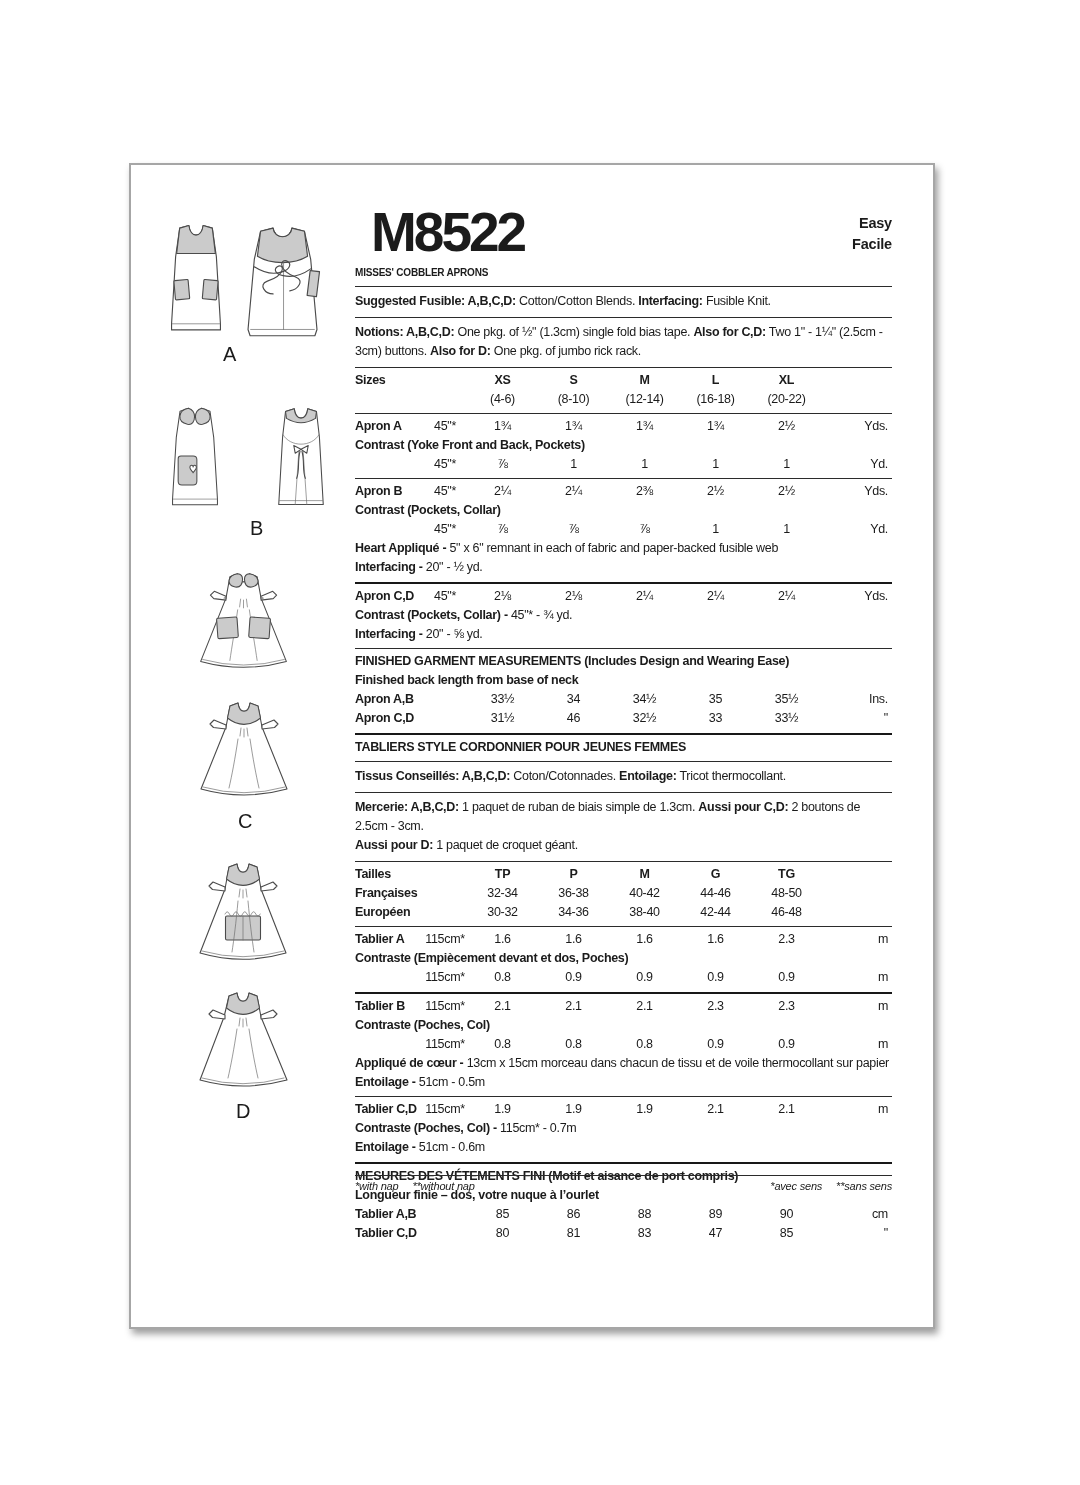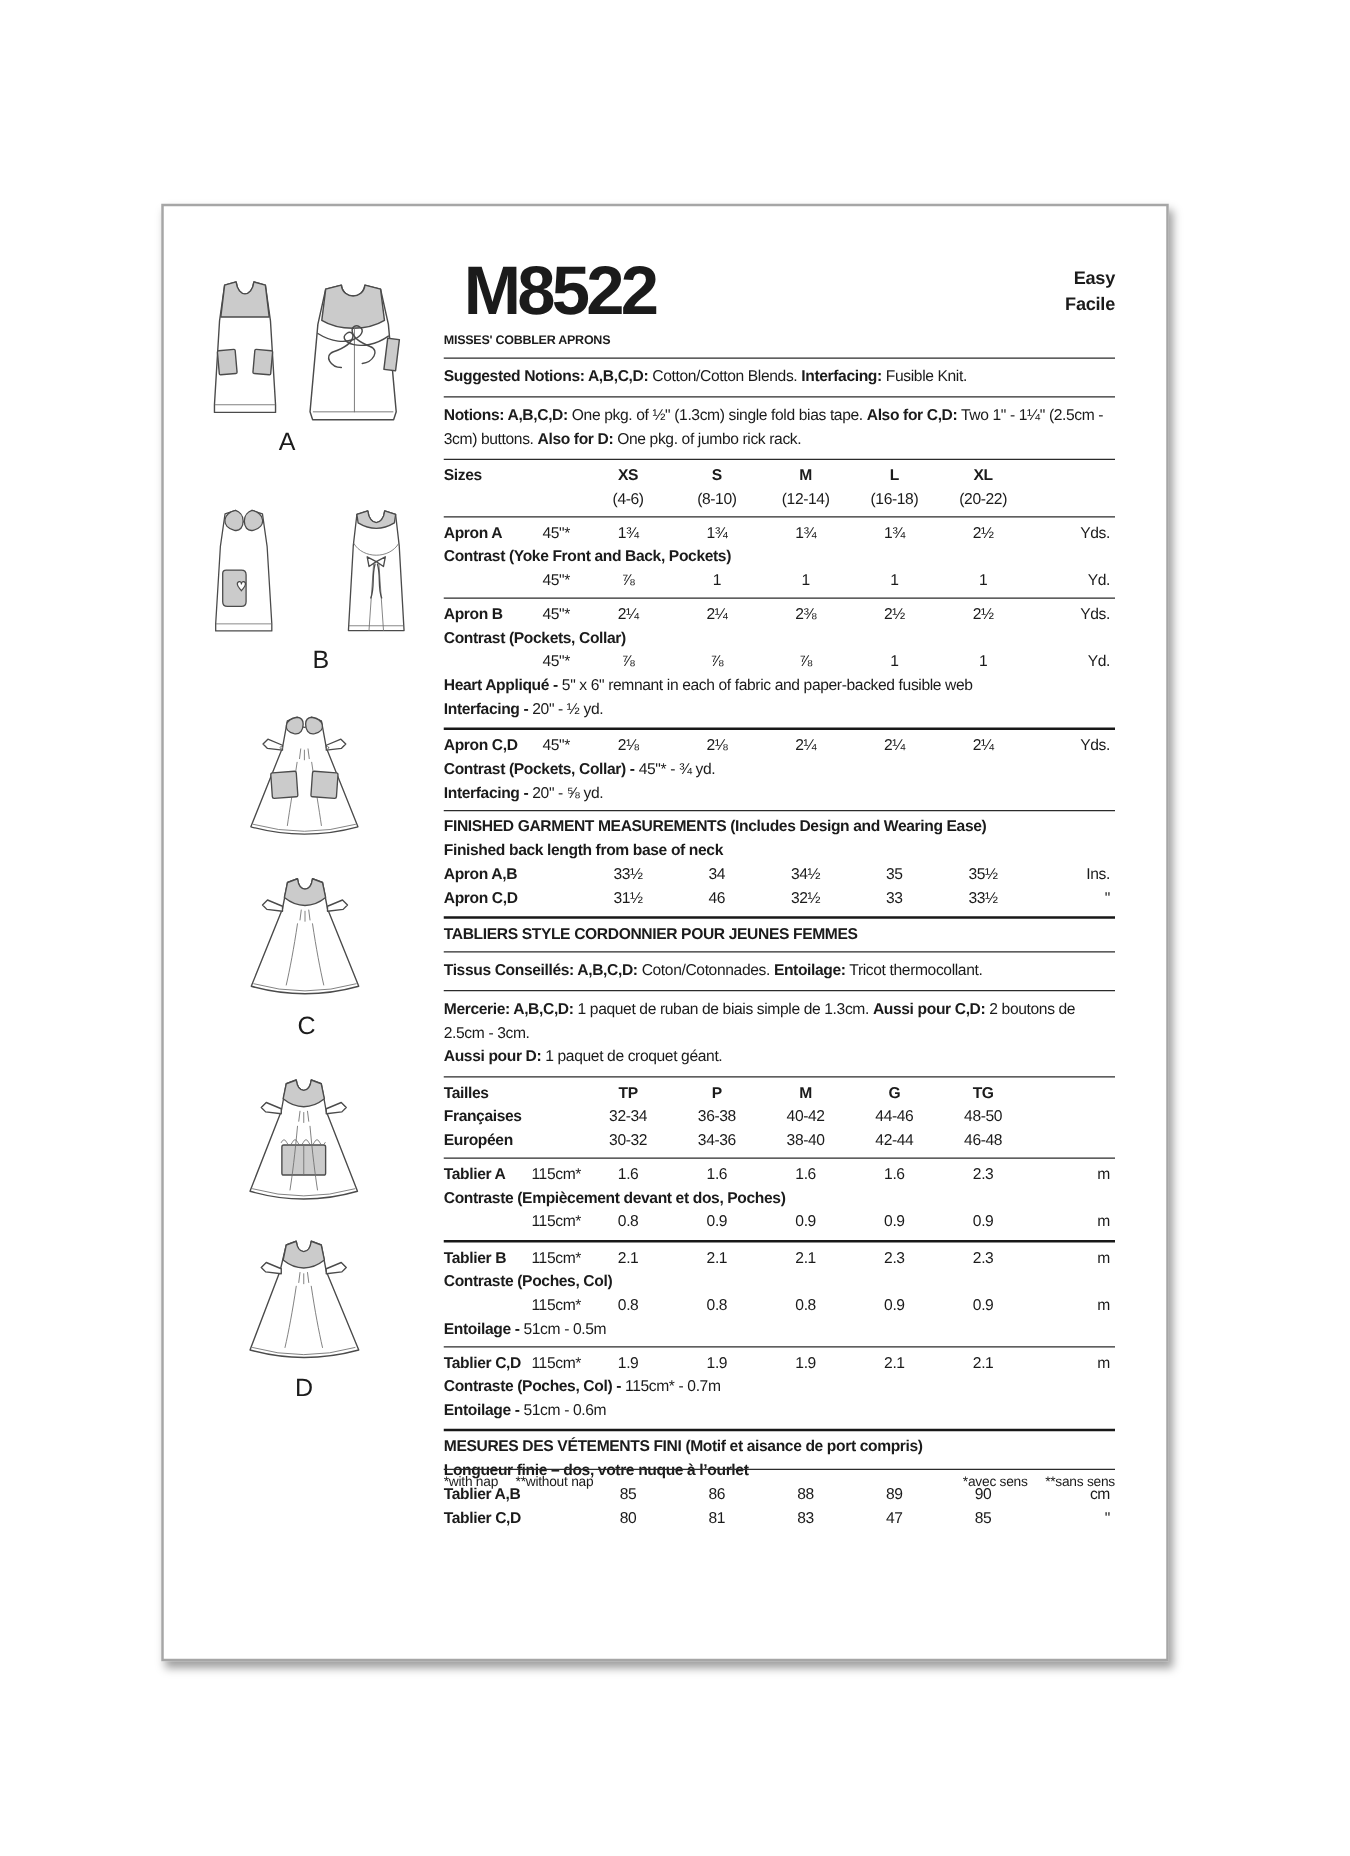--- a/index.html
+++ b/index.html
@@ -27,21 +27,21 @@
   p.mixed{margin:0;padding:2px 0;}
   .b{font-weight:bold;}
   .fw{line-height:19px;white-space:nowrap;}
   .tr{display:grid;grid-template-columns:68px 44px 71px 71px 71px 71px 71px 1fr;line-height:19px;align-items:baseline;}
   .tr .l{font-weight:bold;white-space:nowrap;}
   .tr .span2{grid-column:1/3;}
   .tr .wd{text-align:center;}
   .tr .v{text-align:center;}
   .tr .u{text-align:right;padding-right:4px;}
   .sect{font-weight:bold;margin-top:2px;}
-  .footer{position:absolute;left:224px;top:1010px;width:537px;font-size:11px;letter-spacing:-.2px;}
+  .footer{position:absolute;left:224px;top:1010px;width:537px;font-size:11px;letter-spacing:-.2px;font-style:italic;}
   .footrow{display:flex;justify-content:space-between;}
   .footrow span{display:inline-block;}
   .fnsep{margin-left:14px;}
 </style>
 </head>
 <body>
 
 <div class="sheet">
 
   <svg class="art" style="left:33px;top:58px;" width="64" height="112" viewBox="0 0 62 110">
@@ -143,21 +143,21 @@
       <h1 class="pnum">M8522</h1>
       <div class="diff">
         <div>Easy</div>
         <div>Facile</div>
       </div>
     </div>
 
     <div class="doc-title">MISSES' COBBLER APRONS</div>
     <div class="rule"></div>
 
-    <p class="mixed"><span class="b">Suggested Notions: A,B,C,D:</span><span> Cotton/Cotton Blends. </span><span class="b">Interfacing:</span><span> Fusible Knit.</span></p>
+    <p class="mixed"><span class="b">Suggested Fusible: A,B,C,D:</span><span> Cotton/Cotton Blends. </span><span class="b">Interfacing:</span><span> Fusible Knit.</span></p>
     <div class="rule"></div>
 
     <p class="mixed"><span class="b">Notions: A,B,C,D:</span><span> One pkg. of ½" (1.3cm) single fold bias tape. </span><span class="b">Also for C,D:</span><span> Two 1" - 1¼" (2.5cm - 3cm) buttons. </span><span class="b">Also for D:</span><span> One pkg. of jumbo rick rack.</span></p>
     <div class="rule"></div>
 
     <div class="tr">
       <span class="l span2">Sizes</span>
       <span class="v b">XS</span>
       <span class="v b">S</span>
       <span class="v b">M</span>
@@ -335,20 +335,21 @@
     <div class="tr">
       <span class="l"></span>
       <span class="wd">115cm*</span>
       <span class="v">0.8</span>
       <span class="v">0.8</span>
       <span class="v">0.8</span>
       <span class="v">0.9</span>
       <span class="v">0.9</span>
       <span class="u">m</span>
     </div>
+    <div class="fw"><span class="b">Appliqué de cœur -</span><span> 13cm x 15cm morceau dans chacun de tissu et de voile thermocollant sur papier</span></div>
     <div class="fw"><span class="b">Entoilage -</span><span> 51cm  - 0.5m</span></div>
     <div class="rule"></div>
 
     <div class="tr">
       <span class="l">Tablier C,D</span>
       <span class="wd">115cm*</span>
       <span class="v">1.9</span>
       <span class="v">1.9</span>
       <span class="v">1.9</span>
       <span class="v">2.1</span>

